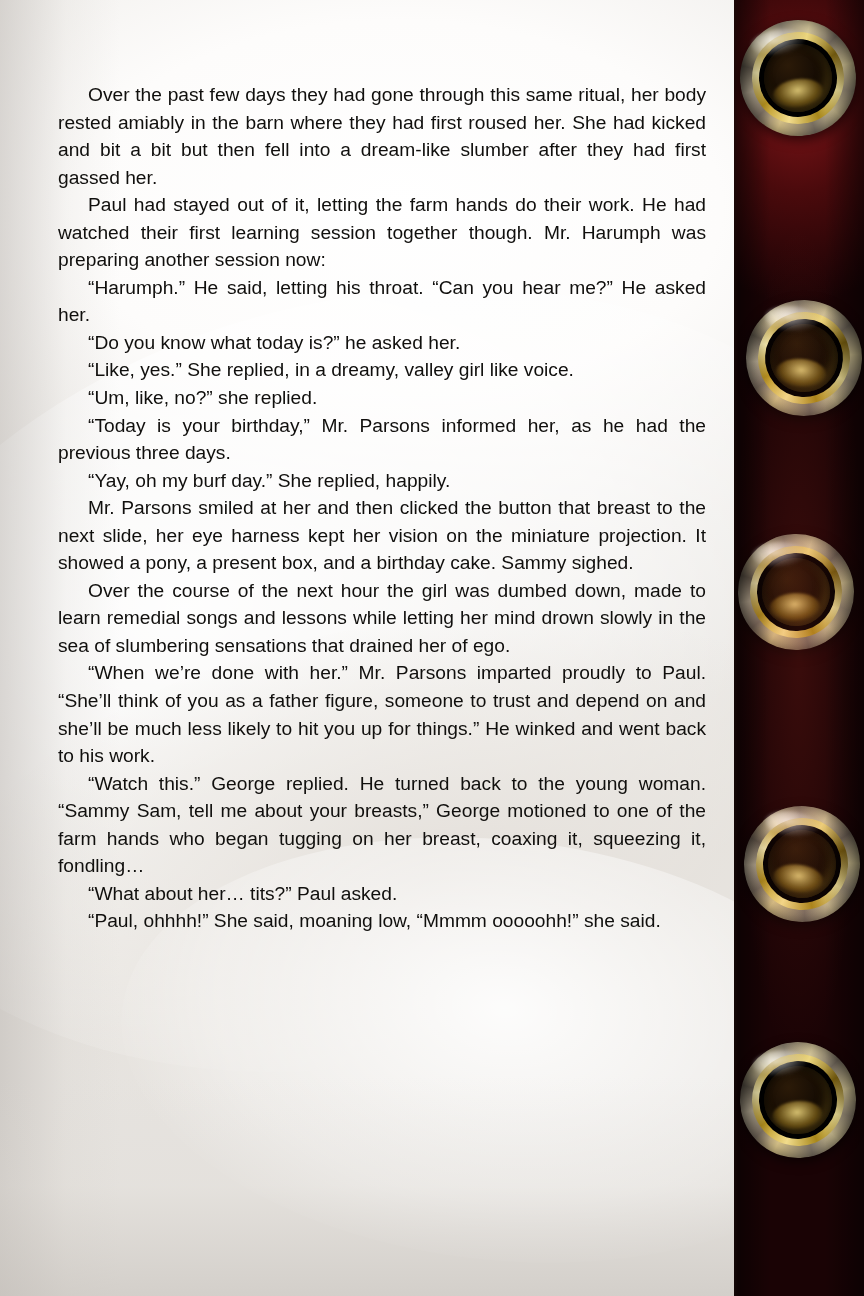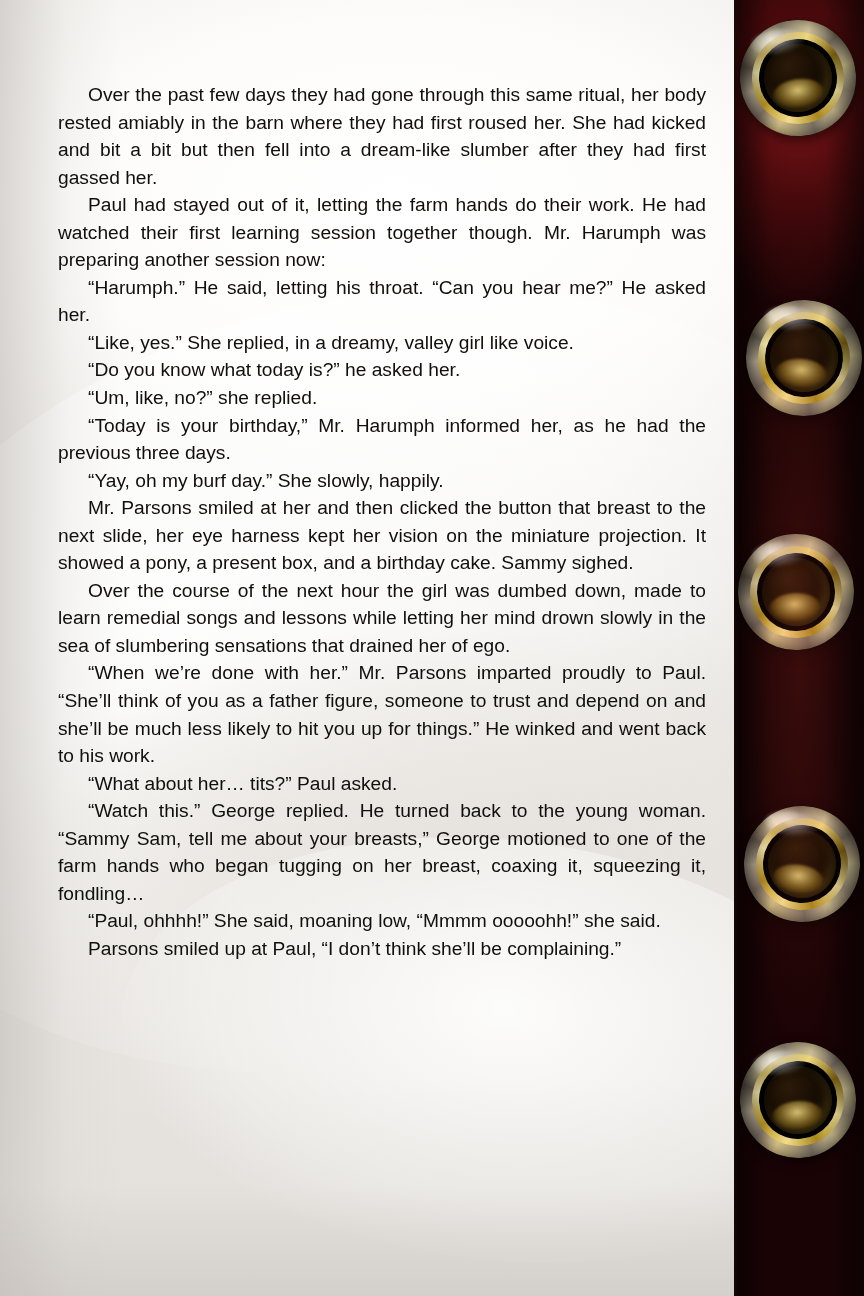--- a/index.html
+++ b/index.html
@@ -202,32 +202,31 @@
   <div class="bg-swoosh-1"></div>
   <div class="bg-swoosh-2"></div>
   <div class="bg-swoosh-3"></div>
   <div class="bg-shadow-left"></div>
   <div class="bg-shadow-bottom"></div>
 
   <div class="text-column">
     <p>Over the past few days they had gone through this same ritual, her body rested amiably in the barn where they had first roused her.  She had kicked and bit a bit but then fell into a dream-like slumber after they had first gassed her.</p>
     <p>Paul had stayed out of it, letting the farm hands do their work.  He had watched their first learning session together though.   Mr. Harumph was preparing another session now:</p>
     <p>“Harumph.” He said, letting his throat.  “Can you hear me?” He asked her.</p>
+    <p>“Do you know what today is?” he asked her.</p>
     <p>“Like, yes.” She replied, in a dreamy, valley girl like voice.</p>
-    <p>“Do you know what today is?” he asked her.</p>
     <p>“Um, like, no?” she replied.</p>
-    <p>“Today is your birthday,” Mr. Harumph informed her, as he had the previous three days.</p>
-    <p>“Yay, oh my burf day.” She slowly, happily.</p>
+    <p>“Today is your birthday,” Mr. Parsons informed her, as he had the previous three days.</p>
+    <p>“Yay, oh my burf day.” She replied, happily.</p>
     <p>Mr. Parsons smiled at her and then clicked the button that breast to the next slide, her eye harness kept her vision on the miniature projection.  It showed a pony, a present box, and a birthday cake.  Sammy sighed.</p>
     <p>Over the course of the next hour the girl was dumbed down, made to learn remedial songs and lessons while letting her mind drown slowly in the sea of slumbering sensations that drained her of ego.</p>
     <p>“When we’re done with her.” Mr. Parsons imparted proudly to Paul. “She’ll think of you as a father figure, someone to trust and depend on and she’ll be much less likely to hit you up for things.”  He winked and went back to his work.</p>
+    <p>“Watch this.” George replied.  He turned back to the young woman. “Sammy Sam, tell me about your breasts,” George motioned to one of the farm hands who began tugging on her breast, coaxing it, squeezing it, fondling…</p>
     <p>“What about her… tits?” Paul asked.</p>
-    <p>“Watch this.” George replied.  He turned back to the young woman. “Sammy Sam, tell me about your breasts,” George motioned to one of the farm hands who began tugging on her breast, coaxing it, squeezing it, fondling…</p>
     <p>“Paul, ohhhh!” She said, moaning low, “Mmmm ooooohh!” she said.</p>
-    <p>Parsons smiled up at Paul, “I don’t think she’ll be complaining.”</p>
   </div>
 
   <div class="photo-strip">
     <div class="strip-edge"></div>
 
     <div class="ring" style="top:20px; left:6px; transform:rotate(-8deg);">
       <div class="band outer"></div>
       <div class="goldrim"></div>
       <div class="inner"></div>
       <div class="spec"></div>

